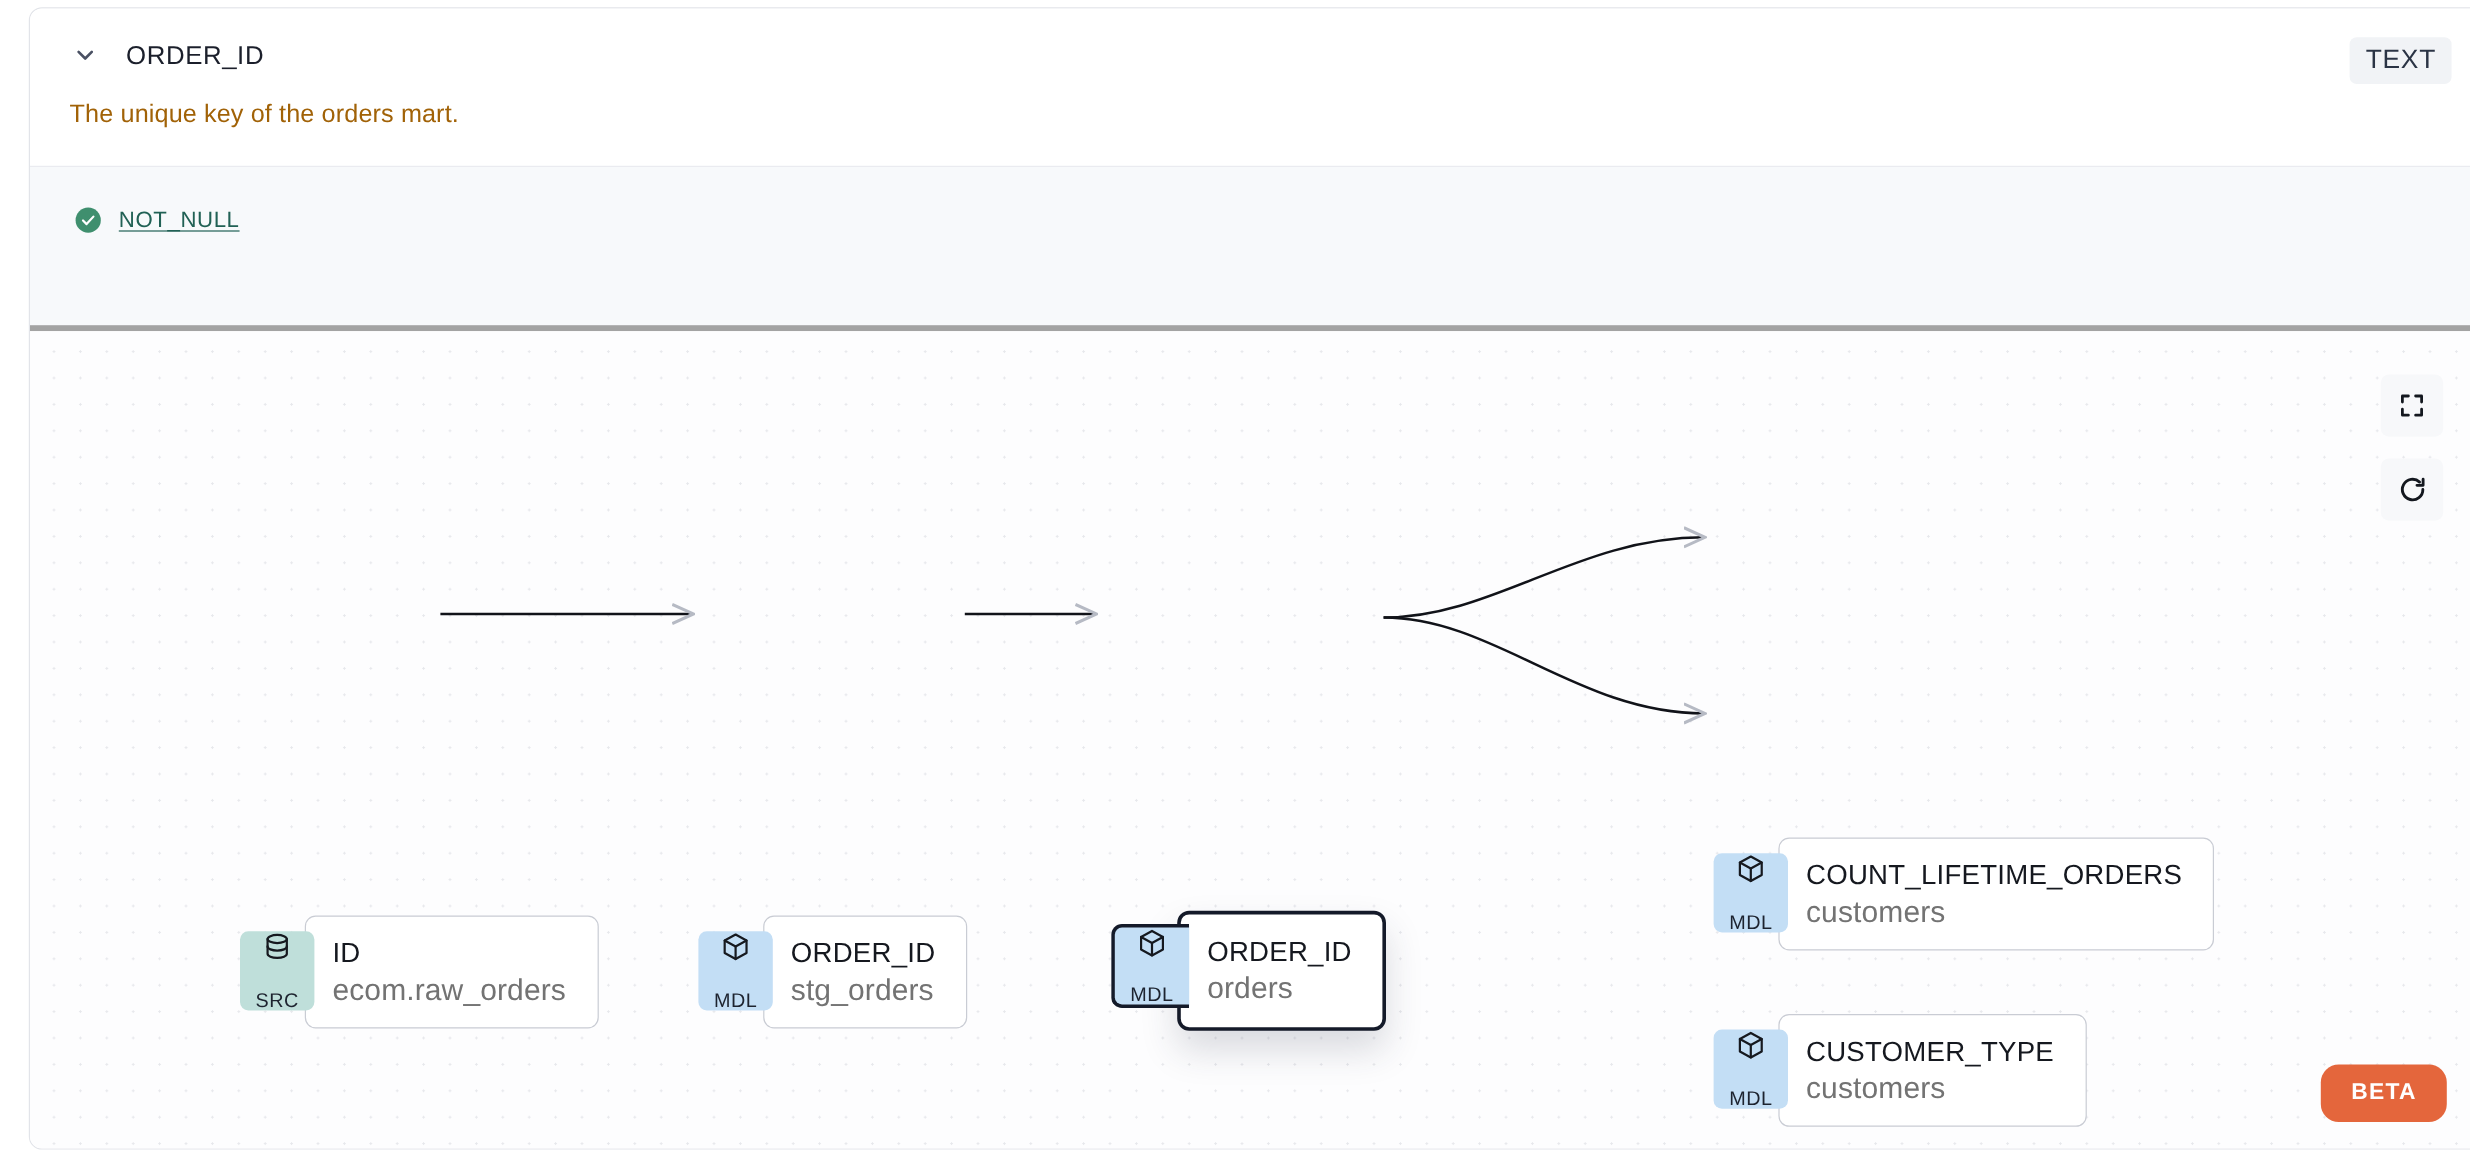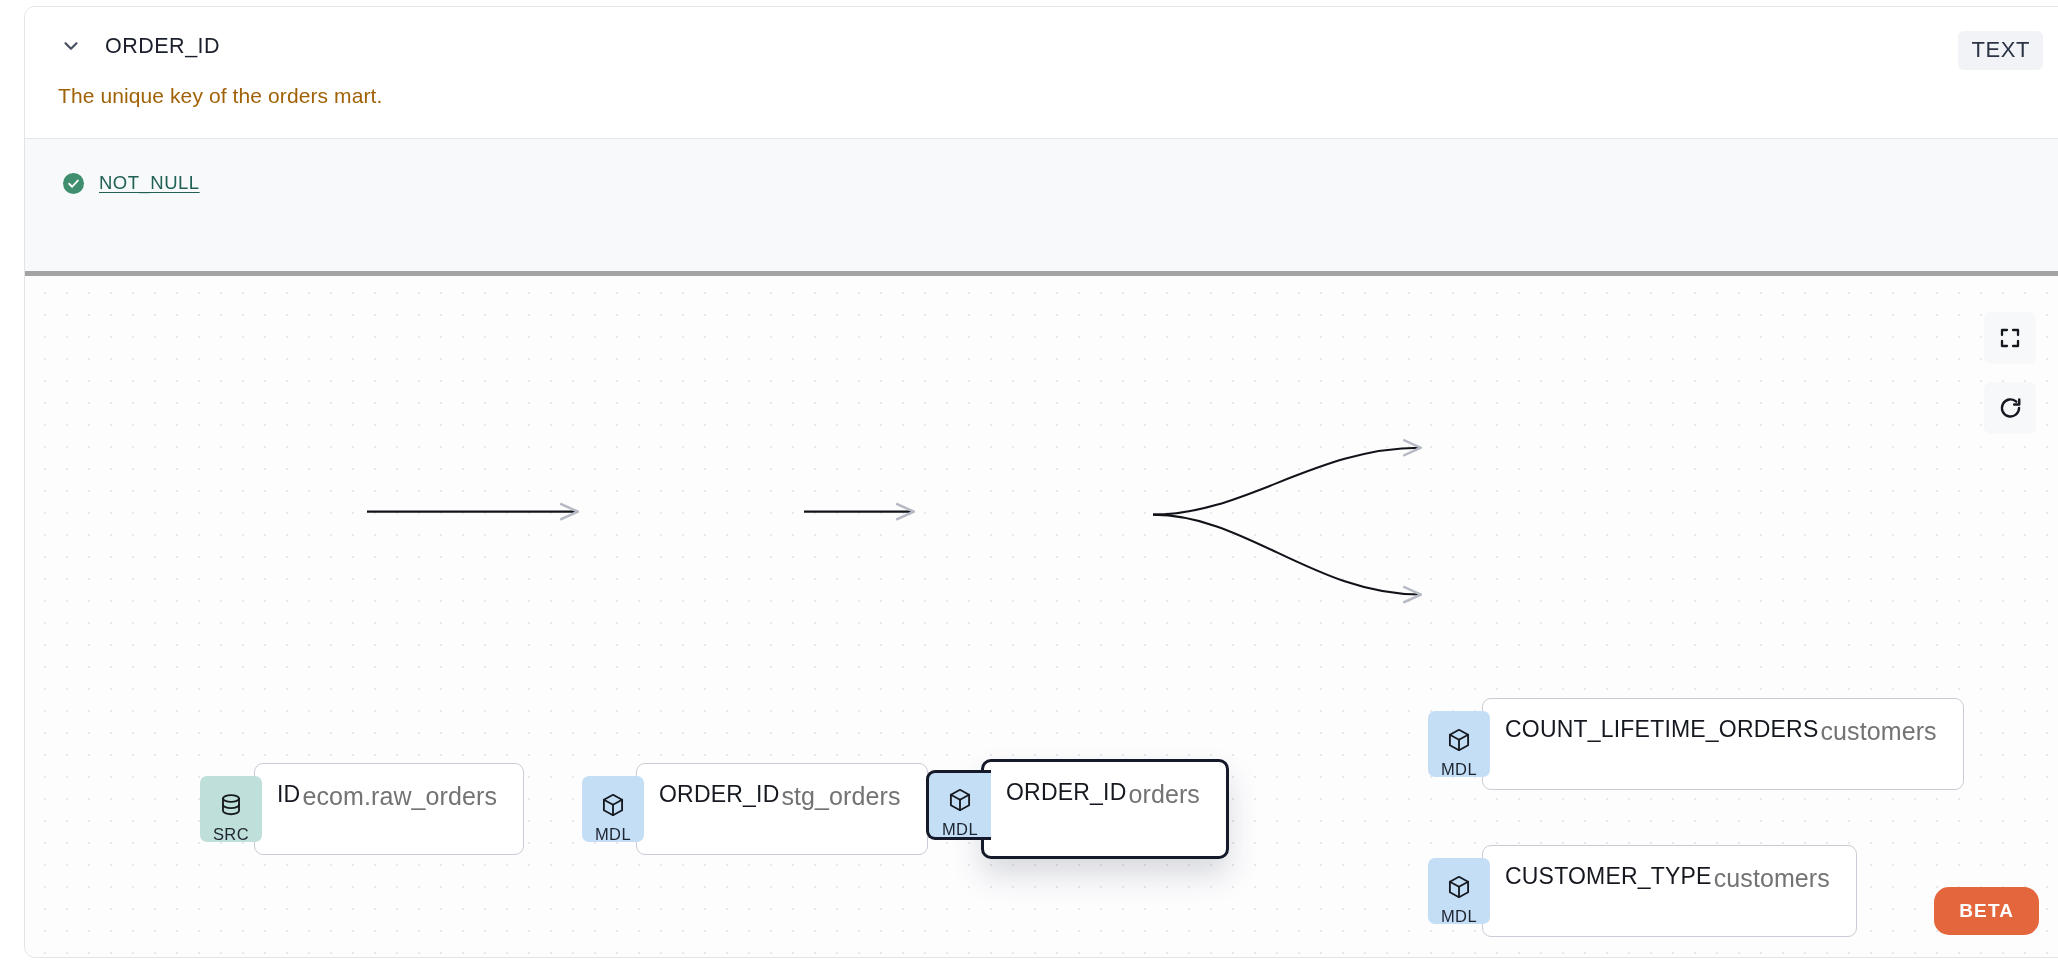--- a/index.html
+++ b/index.html
@@ -146,21 +146,21 @@
     cursor: pointer;
   }
 
   .node-badge {
     width: 62px;
     height: 66px;
     border-radius: 7px;
     display: flex;
     flex-direction: column;
     align-items: center;
-    justify-content: flex-end;
+    justify-content: space-between;
     gap: 6px;
     flex: 0 0 auto;
     position: relative;
     z-index: 2;
     margin-top: 13px;
   }
   .node-badge.src { background: #bfdfda; }
   .node-badge.mdl { background: #c3def5; }
 
   .node-badge svg { display: block; }
@@ -174,20 +174,21 @@
   }
 
   .node-card {
     background: #ffffff;
     border: 1px solid #c9ccd4;
     border-radius: 9px;
     margin-left: -8px;
     padding: 17px 26px 16px 22px;
     min-height: 92px;
     display: flex;
+    flex-direction: column;
     justify-content: center;
     gap: 2px;
     position: relative;
     z-index: 1;
   }
 
   .node-name {
     font-size: 23px;
     color: #15181f;
     white-space: nowrap;

